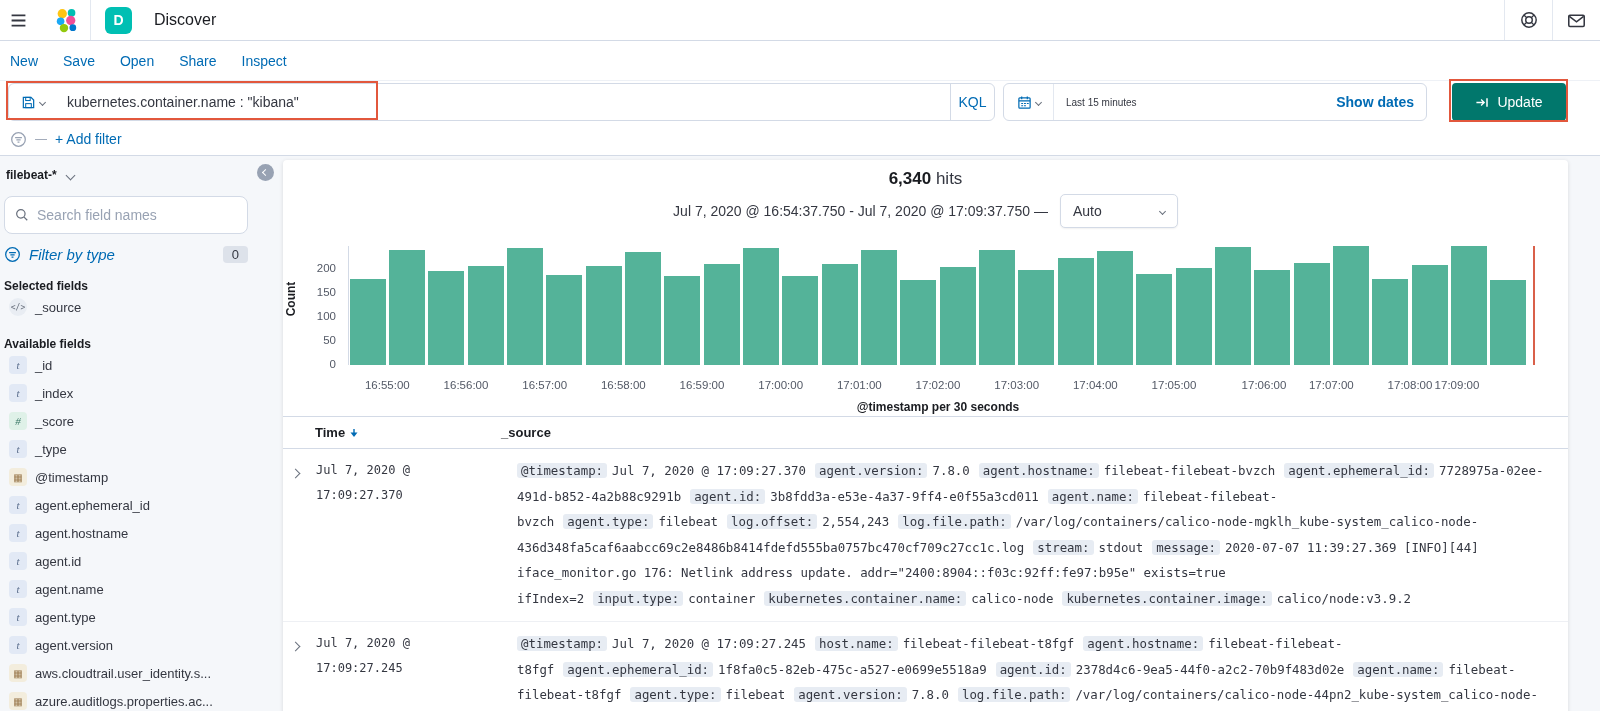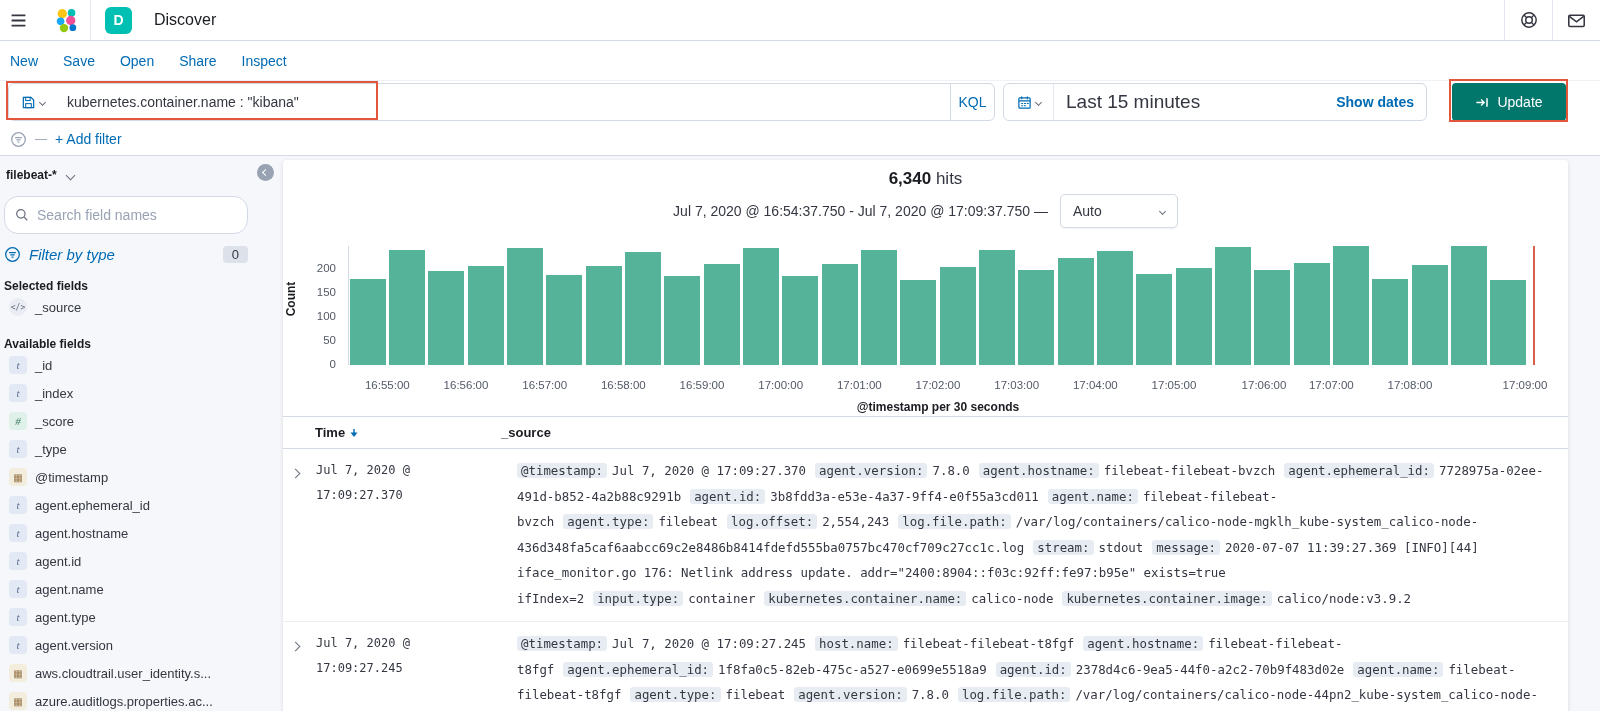--- a/index.html
+++ b/index.html
@@ -22,36 +22,36 @@
   .nav-link { color:var(--blue); font-size:14px; cursor:pointer; }
 
   
   .querybar { height:42px; display:flex; align-items:center; padding:0 34px 0 8px; background:#fff; }
   .query-group { flex:1; display:flex; align-items:stretch; height:38px; border:1px solid #d3dae6; border-radius:6px; background:#fff; }
   .save-btn { width:48px; display:flex; align-items:center; justify-content:center; gap:4px; cursor:pointer; }
   .query-input { flex:1; border:none; outline:none; font-size:14px; color:#343741; padding-left:10px; background:transparent; font-family:"Liberation Sans",sans-serif; }
   .kql-btn { width:44px; display:flex; align-items:center; justify-content:center; border-left:1px solid #d3dae6; color:var(--blue); font-size:14px; cursor:pointer; }
   .datepicker { width:424px; margin-left:8px; height:38px; border:1px solid #d3dae6; border-radius:6px; background:#fff; display:flex; align-items:center; }
   .cal-btn { width:50px; height:100%; display:flex; align-items:center; justify-content:center; gap:4px; border-right:1px solid #e3e8f0; cursor:pointer; }
-  .range-label { font-size:19px; color:#343741; padding-left:12px; flex:1; }
+  .range-label { font-size:10px; color:#343741; padding-left:12px; flex:1; }
   .show-dates { color:var(--blue); font-size:14px; font-weight:600; padding-right:12px; cursor:pointer; }
   .update-btn { margin-left:25px; width:114px; height:38px; border:none; border-radius:4px; background:var(--update);
     color:#fff; font-size:14px; display:flex; align-items:center; justify-content:center; gap:7px; cursor:pointer; font-family:"Liberation Sans",sans-serif; }
 
   .filterbar { height:33px; display:flex; align-items:center; gap:8px; padding-left:10px; background:#fff; border-bottom:1px solid #d3dae6; }
   .filter-dash { color:#98a2b3; font-size:12px; }
   .add-filter { color:var(--blue); font-size:14px; cursor:pointer; }
 
   
   .page-body { position:absolute; top:156px; left:0; right:0; bottom:0; background:#f5f7fa; }
 
   .sidebar { position:absolute; left:0; top:156px; width:276px; bottom:0; padding:12px 28px 0 4px; }
   .index-row { display:flex; align-items:center; gap:10px; padding-left:2px; cursor:pointer; }
   .index-name { font-size:12px; font-weight:bold; color:#1a1c21; }
-  .field-search { margin-top:14px; height:38px; border:1px solid #d3dae6; border-radius:14px; background:#fff; display:flex; align-items:center; padding:0 10px; gap:8px; }
+  .field-search { margin-top:14px; height:38px; border:1px solid #d3dae6; border-radius:8px; background:#fff; display:flex; align-items:center; padding:0 10px; gap:8px; }
   .field-search input { border:none; outline:none; flex:1; font-size:14px; color:#343741; font-family:"Liberation Sans",sans-serif; }
   .field-search input::placeholder { color:#98a2b3; }
   .filter-type-row { margin-top:12px; display:flex; align-items:center; gap:8px; }
   .filter-type-label { color:var(--blue); font-size:15px; cursor:pointer;font-style:italic; }
   .count-badge { margin-left:auto; background:#dde2ea; border-radius:4px; font-size:13px; padding:1px 9px; color:#343741; }
   .fields-heading { margin-top:16px; font-size:12px; font-weight:bold; color:#1a1c21; }
   .field-row { display:flex; align-items:center; gap:8px; height:28px; padding-left:5px; cursor:pointer; border-radius:4px; }
   .ficon { width:18px; height:18px; border-radius:4px; display:flex; align-items:center; justify-content:center;
     font-size:11px; font-style:italic; font-family:"Liberation Serif",serif; flex:none; }
   .ficon.t   { background:#e2e9f5; color:#5a6d8c; }
@@ -351,21 +351,21 @@
         <div class="xtick" style="left: 377px;">16:59:00</div>
         <div class="xtick" style="left: 455.667px;">17:00:00</div>
         <div class="xtick" style="left: 534.333px;">17:01:00</div>
         <div class="xtick" style="left: 613px;">17:02:00</div>
         <div class="xtick" style="left: 691.667px;">17:03:00</div>
         <div class="xtick" style="left: 770.333px;">17:04:00</div>
         <div class="xtick" style="left: 849px;">17:05:00</div>
         <div class="xtick" style="left: 939px;">17:06:00</div>
         <div class="xtick" style="left: 1006.33px;">17:07:00</div>
         <div class="xtick" style="left: 1085px;">17:08:00</div>
-        <div class="xtick" style="left: 1200px;">17:09:00</div>
+        <div class="xtick" style="left: 1132px;">17:09:00</div>
       </div>
     <div class="x-axis-title">@timestamp per 30 seconds</div>
   </div>
 
   <div class="doc-header">
     <span class="col-time-h">
       <span>Time</span>
       <svg width="10" height="10" viewBox="0 0 10 10">
         <path d="M5 9L1.5 4.5h7z" fill="#006BB4"></path>
           <path d="M5 1v5" stroke="#006BB4" stroke-width="1.4"></path>

